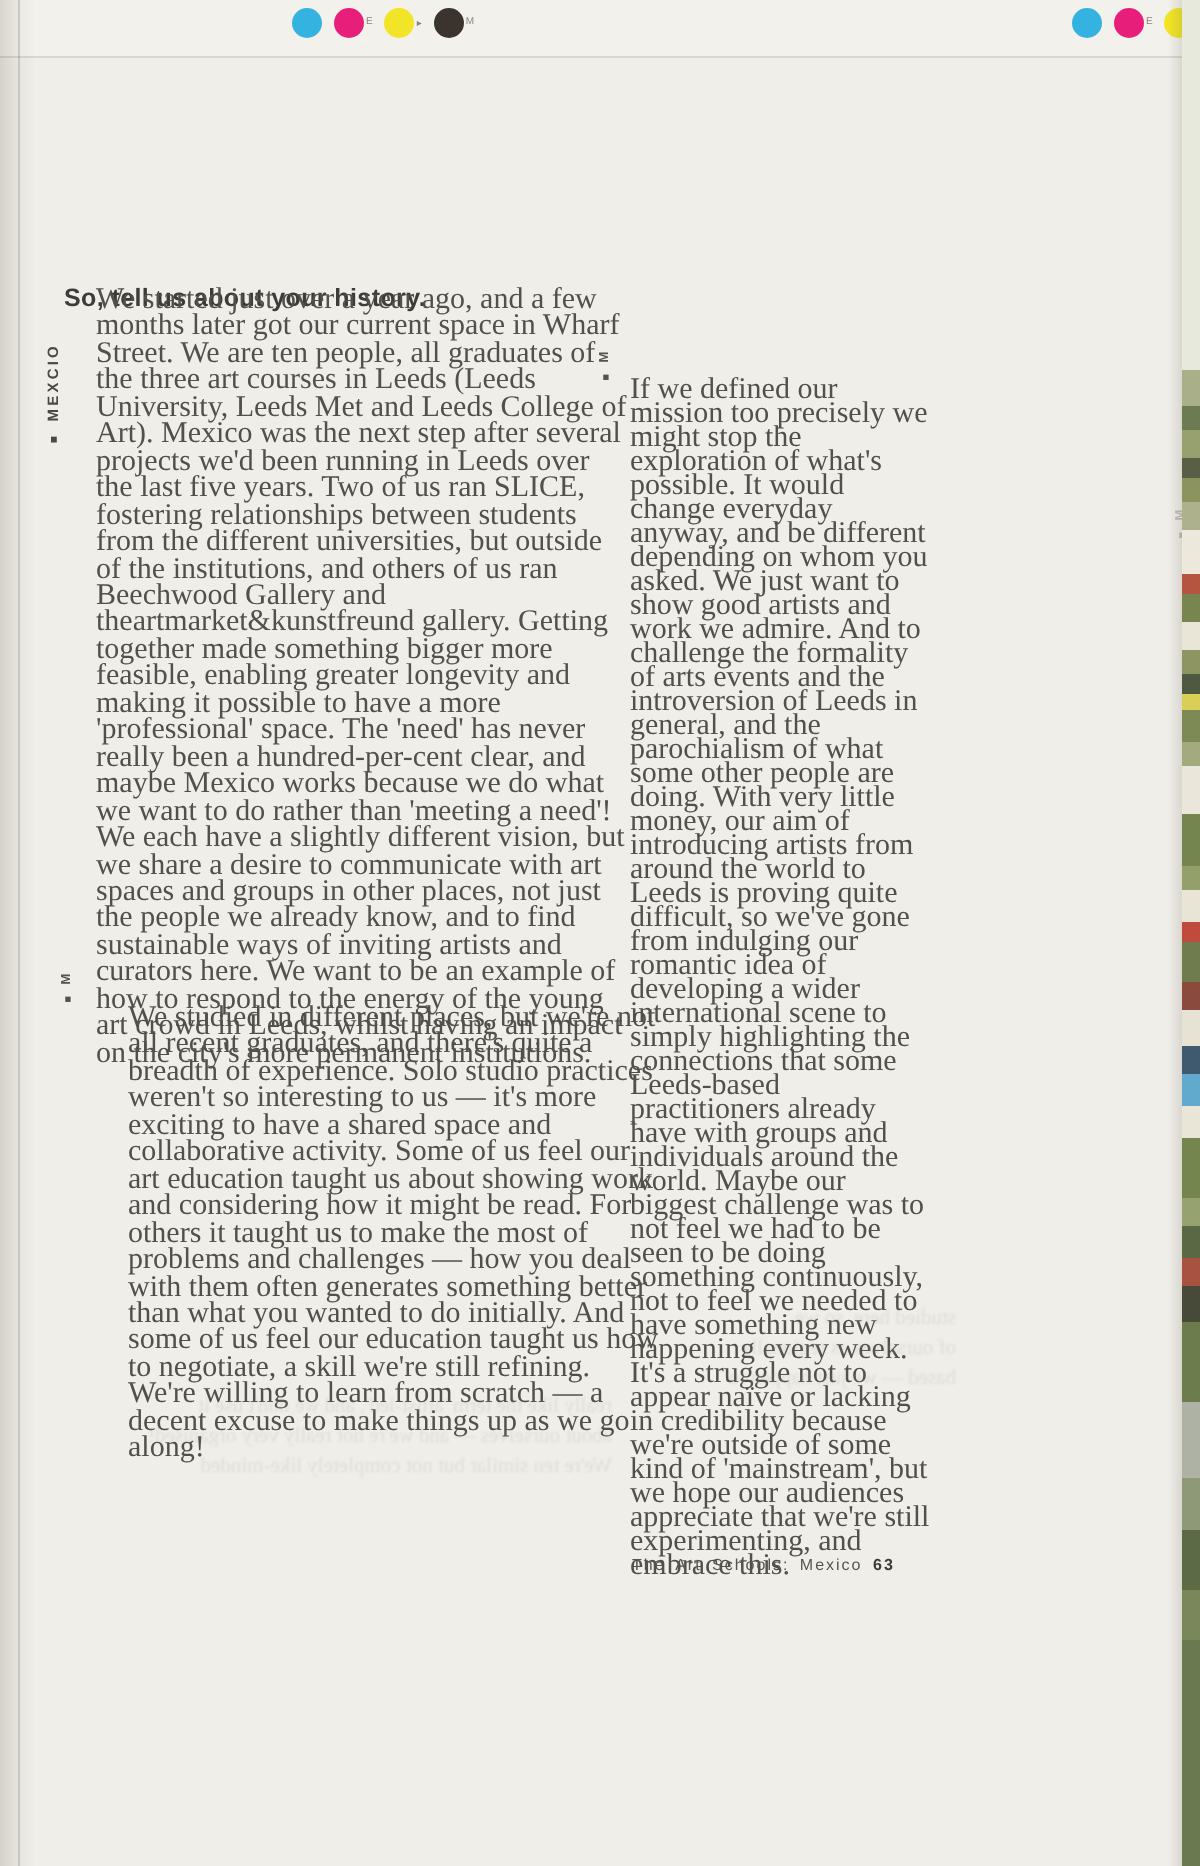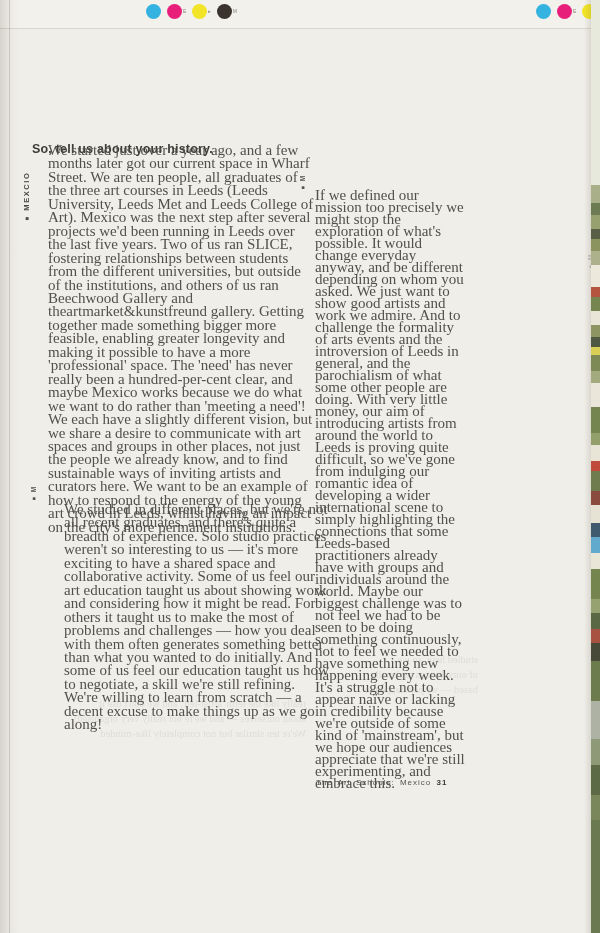--- a/index.html
+++ b/index.html
@@ -101,21 +101,21 @@
 
   <div class="vtext pmarker marker-p2"><span class="bullet">■</span> <span>M</span></div>
 
   <p class="bodytext p2">We studied in different places, but we're not all recent graduates, and there's quite a breadth of experience. Solo studio practices weren't so interesting to us — it's more exciting to have a shared space and collaborative activity. Some of us feel our art education taught us about showing work and considering how it might be read. For others it taught us to make the most of problems and challenges — how you deal with them often generates something better than what you wanted to do initially. And some of us feel our education taught us how to negotiate, a skill we're still refining. We're willing to learn from scratch — a decent excuse to make things up as we go along!</p>
 
 
   <div class="vtext pmarker marker-right"><span class="bullet">■</span> <span>M</span></div>
 
   <p class="bodytext rp">If we defined our mission too precisely we might stop the exploration of what's possible. It would change everyday anyway, and be different depending on whom you asked. We just want to show good artists and work we admire. And to challenge the formality of arts events and the introversion of Leeds in general, and the parochialism of what some other people are doing. With very little money, our aim of introducing artists from around the world to Leeds is proving quite difficult, so we've gone from indulging our romantic idea of developing a wider international scene to simply highlighting the connections that some Leeds-based practitioners already have with groups and individuals around the world. Maybe our biggest challenge was to not feel we had to be seen to be doing something continuously, not to feel we needed to have something new happening every week. It's a struggle not to appear naïve or lacking in credibility because we're outside of some kind of 'mainstream', but we hope our audiences appreciate that we're still experimenting, and embrace this.</p>
 
-  <div class="footer"><span>The Art Schools: Mexico</span> <span class="pgnum">31</span></div>
+  <div class="footer"><span>The Art Schools: Mexico</span> <span class="pgnum">63</span></div>
 
   <div class="showthrough st-left">
     <div>really like the term 'artist-led', and we don't use it</div>
     <div>about ourselves — and we're not really very organised!</div>
     <div>We're ten similar but not completely like-minded</div>
   </div>
   <div class="showthrough st-right">
     <div>studied here, so we</div>
     <div>of ourselves as regionally</div>
     <div>based — we just happen to</div>

